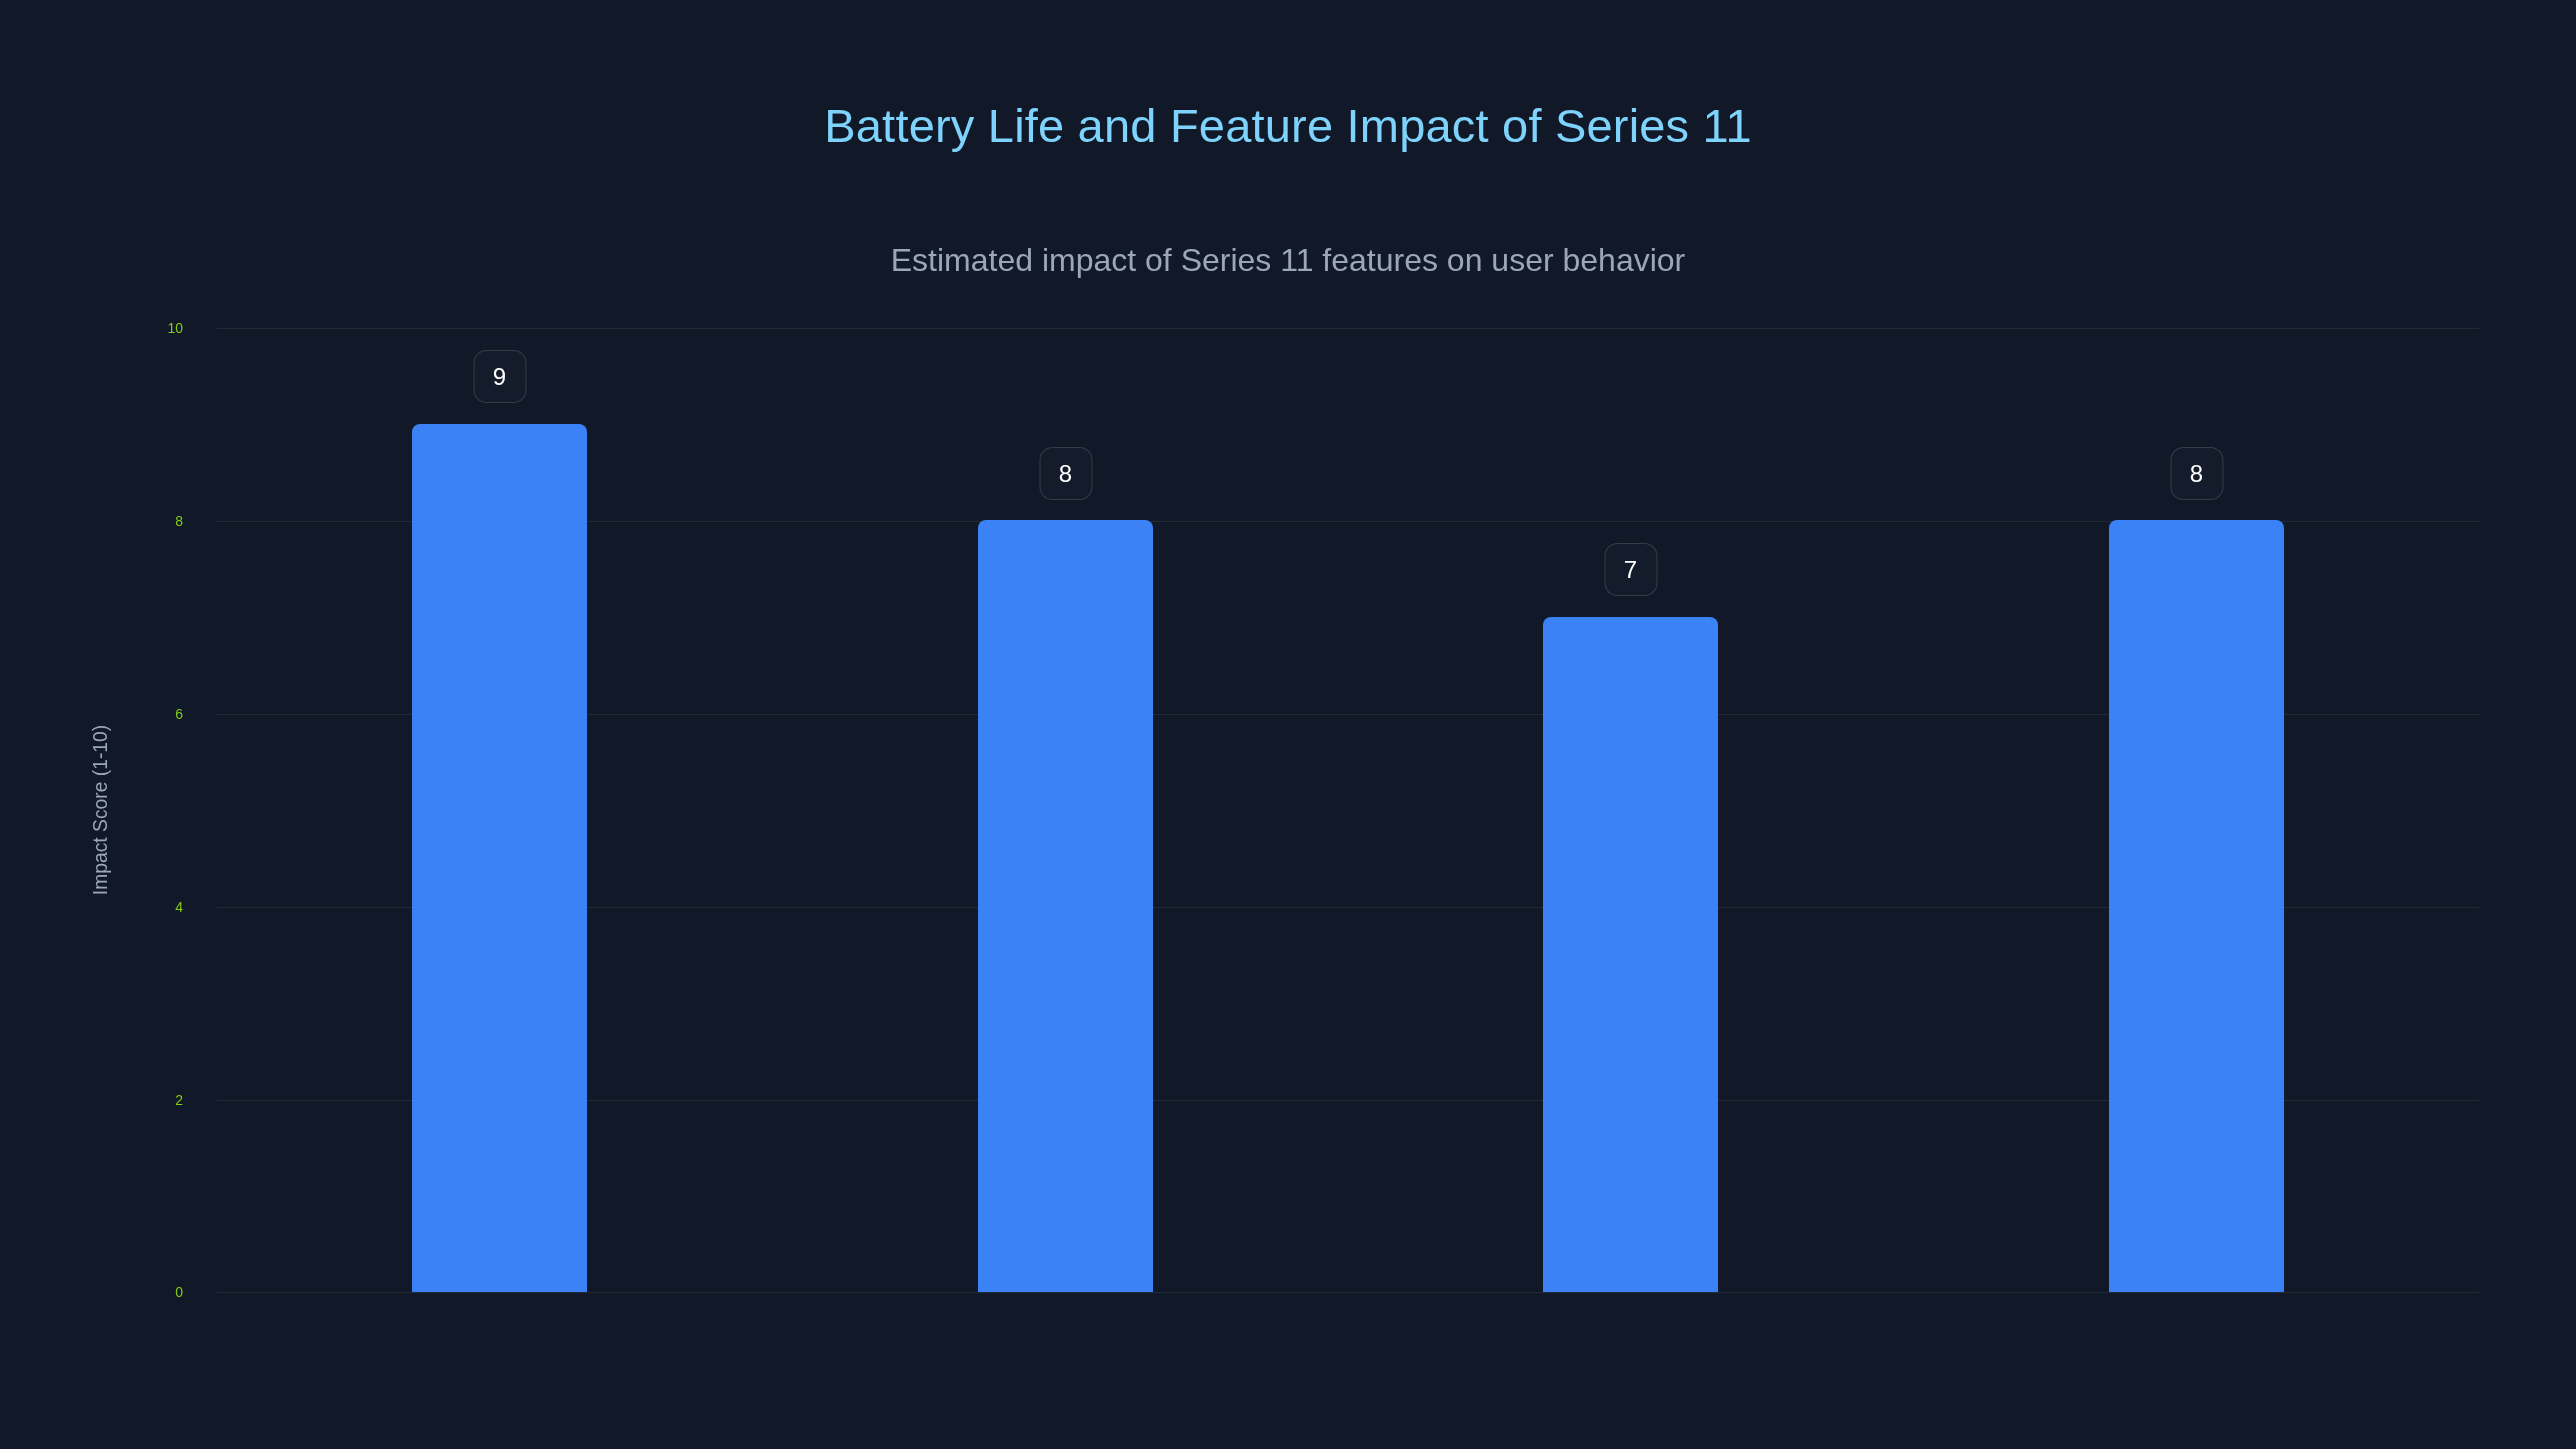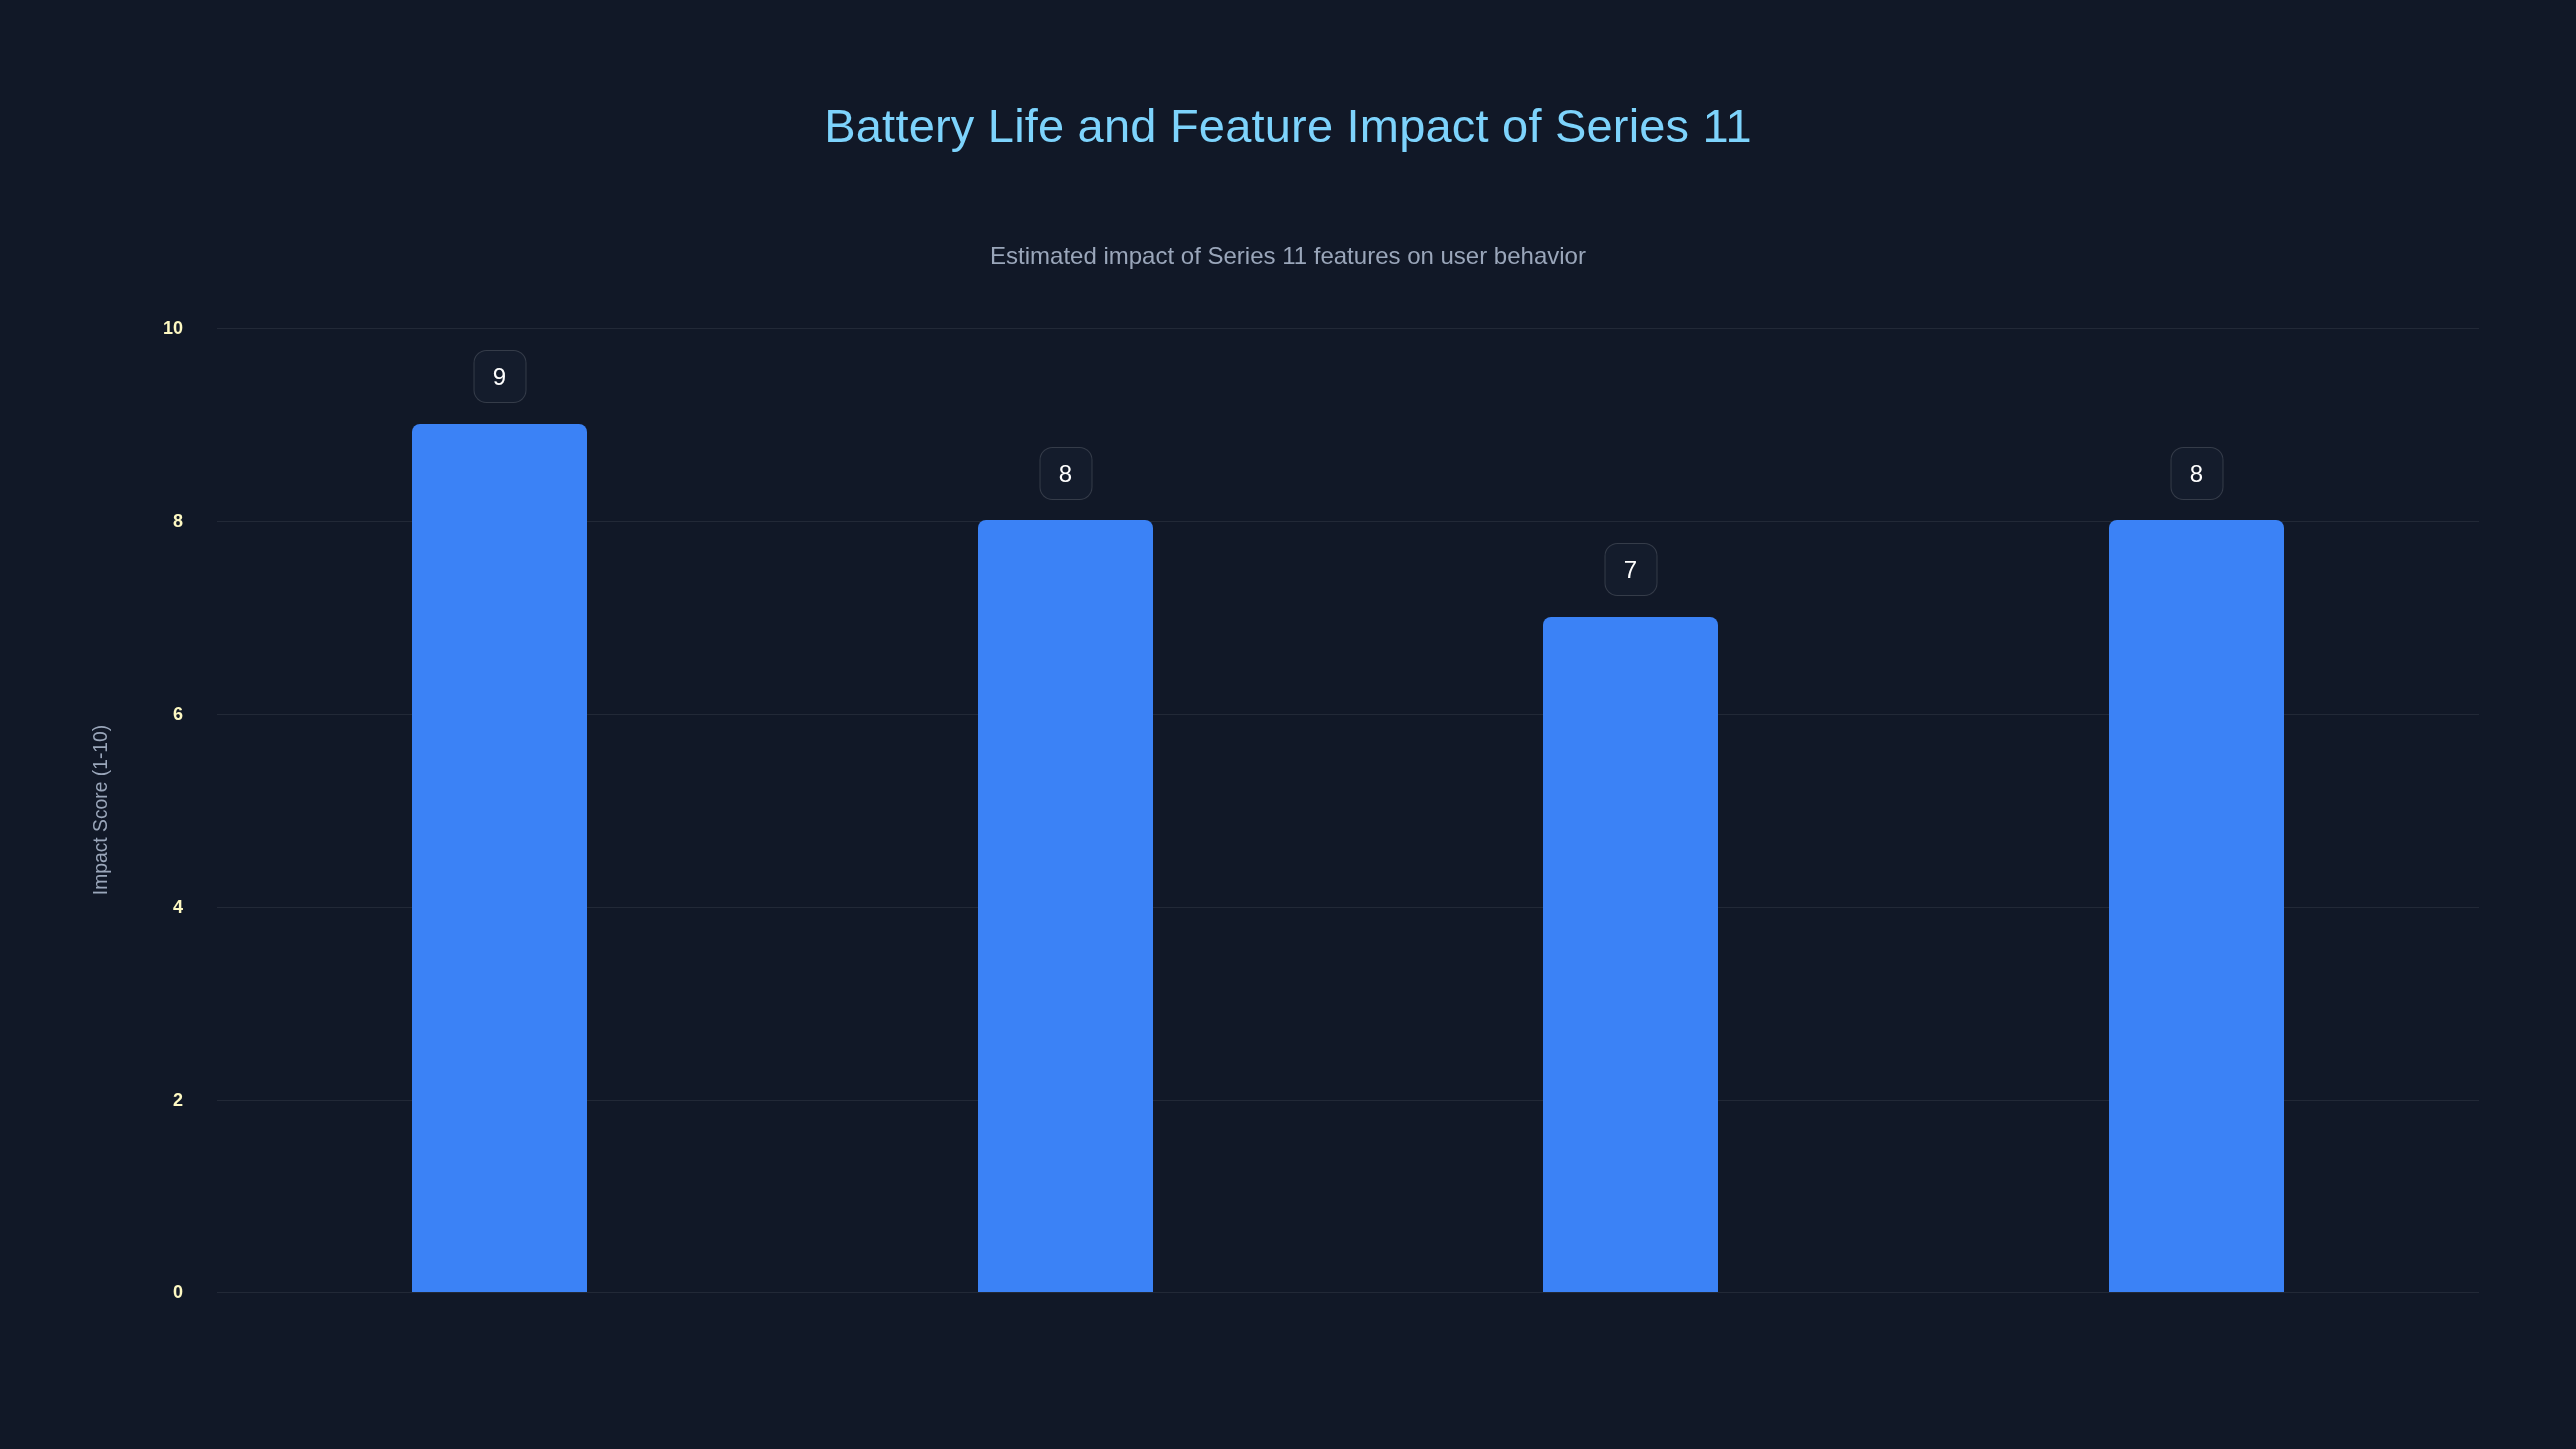--- a/index.html
+++ b/index.html
@@ -33,21 +33,21 @@
     color: #7dd3fc;
     white-space: nowrap;
   }
 
   .chart-subtitle {
     position: absolute;
     top: 242px;
     left: 0;
     width: 2576px;
     text-align: center;
-    font-size: 24px;
+    font-size: 32px;
     font-weight: 400;
     color: #9aa6ba;
     white-space: nowrap;
   }
 
   
   .y-axis-title {
     position: absolute;
     left: 101px;
     top: 810px;
@@ -86,25 +86,24 @@
     left: 0;
     top: 328px;
     width: 217px;
     height: 964px;
   }
 
   .y-ticks .tick {
     position: absolute;
     right: 34px;
     transform: translateY(-50%);
-    font-size: 18px;
-    color: #fef9c3;
+    font-size: 14px;
+    color: #84cc16;
     text-align: right;
     white-space: nowrap;
-    font-weight: bold;
   }
 
   
   .bars-layer {
     position: absolute;
     left: 217px;
     top: 328px;
     width: 2262px;
     height: 964px;
   }

